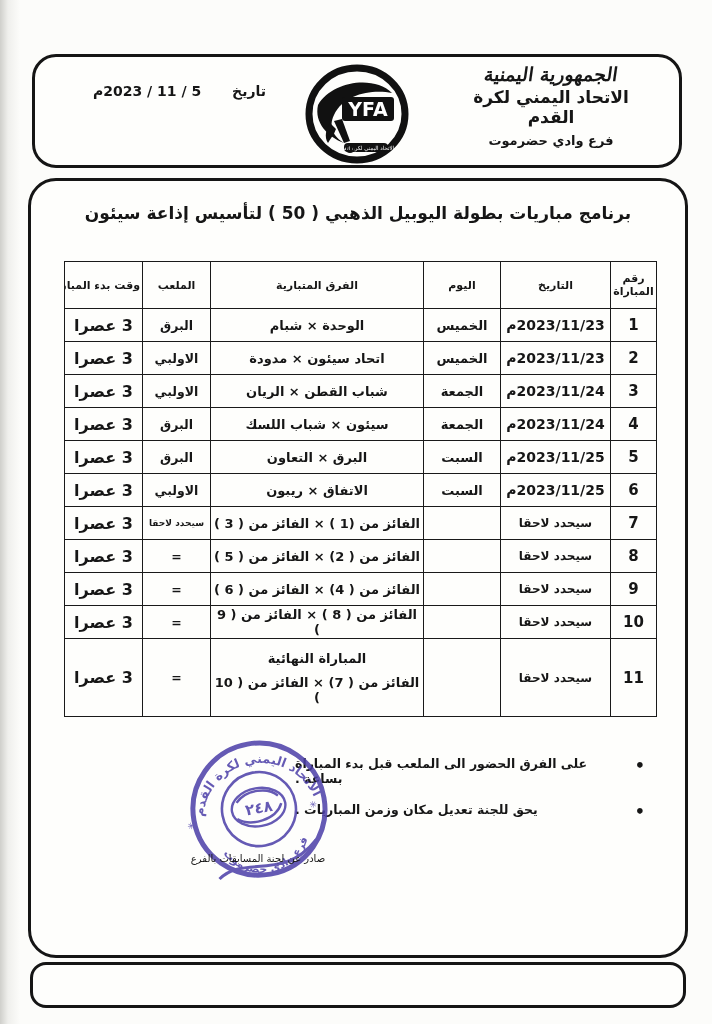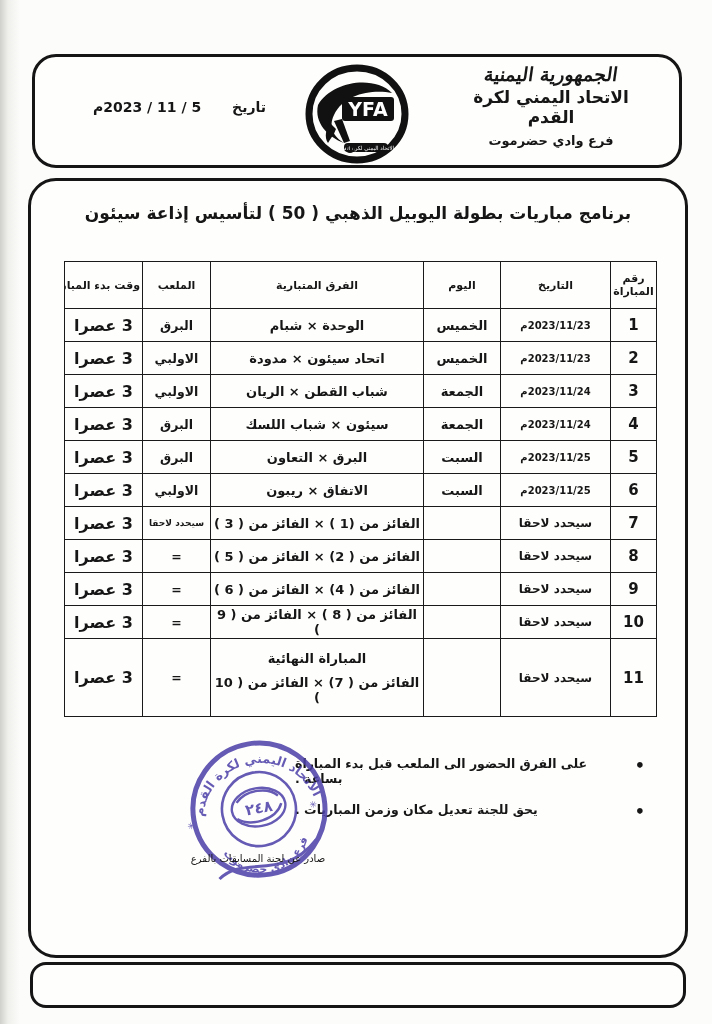--- a/index.html
+++ b/index.html
@@ -21,21 +21,21 @@
     border:3px solid #151515; border-radius:24px; background:#fefefc;
   }
   .org-block { position:absolute; right:28px; top:6px; text-align:center; width:200px; }
   .calligraphy {
     font-family:"DejaVu Serif","Liberation Serif",serif;
     font-weight:bold; font-size:19px; transform:skewX(-8deg); letter-spacing:-1px;
   }
   .org-name { font-size:17px; font-weight:bold; margin-top:2px; }
   .branch   { font-size:13px; font-weight:bold; margin-top:6px; }
   .date-line {
-    position:absolute; left:58px; top:42px; font-size:14px; font-weight:bold;
+    position:absolute; left:58px; top:26px; font-size:14px; font-weight:bold;
     direction:rtl; white-space:nowrap;
   }
   .date-line .dl-value { margin-right:26px; display:inline-block; }
   .logo-wrap { position:absolute; left:50%; top:6px; transform:translateX(-50%); }
 
   
   .main-box {
     position:absolute; left:28px; top:178px; width:660px; height:780px;
     border:3px solid #151515; border-radius:28px; background:#fefefc;
   }
@@ -51,21 +51,21 @@
   }
   table.matches th, table.matches td {
     border:1.6px solid #1a1a1a; text-align:center; vertical-align:middle;
     padding:1px 2px; overflow:hidden;
   }
   table.matches th { font-size:11px; font-weight:bold; height:47px; }
   table.matches td { font-weight:bold; height:33px; }
   col.c-no{width:46px;} col.c-date{width:110px;} col.c-day{width:77px;}
   col.c-teams{width:213px;} col.c-stad{width:68px;} col.c-time{width:78px;}
   td.no   { font-size:15px; }
-  td.date { font-size:10px; white-space:nowrap; }
+  td.date { font-size:14px; white-space:nowrap; }
   td.date.tbd { font-size:12px; }
   td.day  { font-size:13px; }
   td.teams{ font-size:13px; }
   td.stad { font-size:12.5px; }
   td.stad.small { font-size:9px; }
   td.time { font-size:16px; white-space:nowrap; }
   tr.final-row td { height:78px; }
   .teams-line2 { margin-top:9px; }
   th.nowrap { white-space:nowrap; }
 

